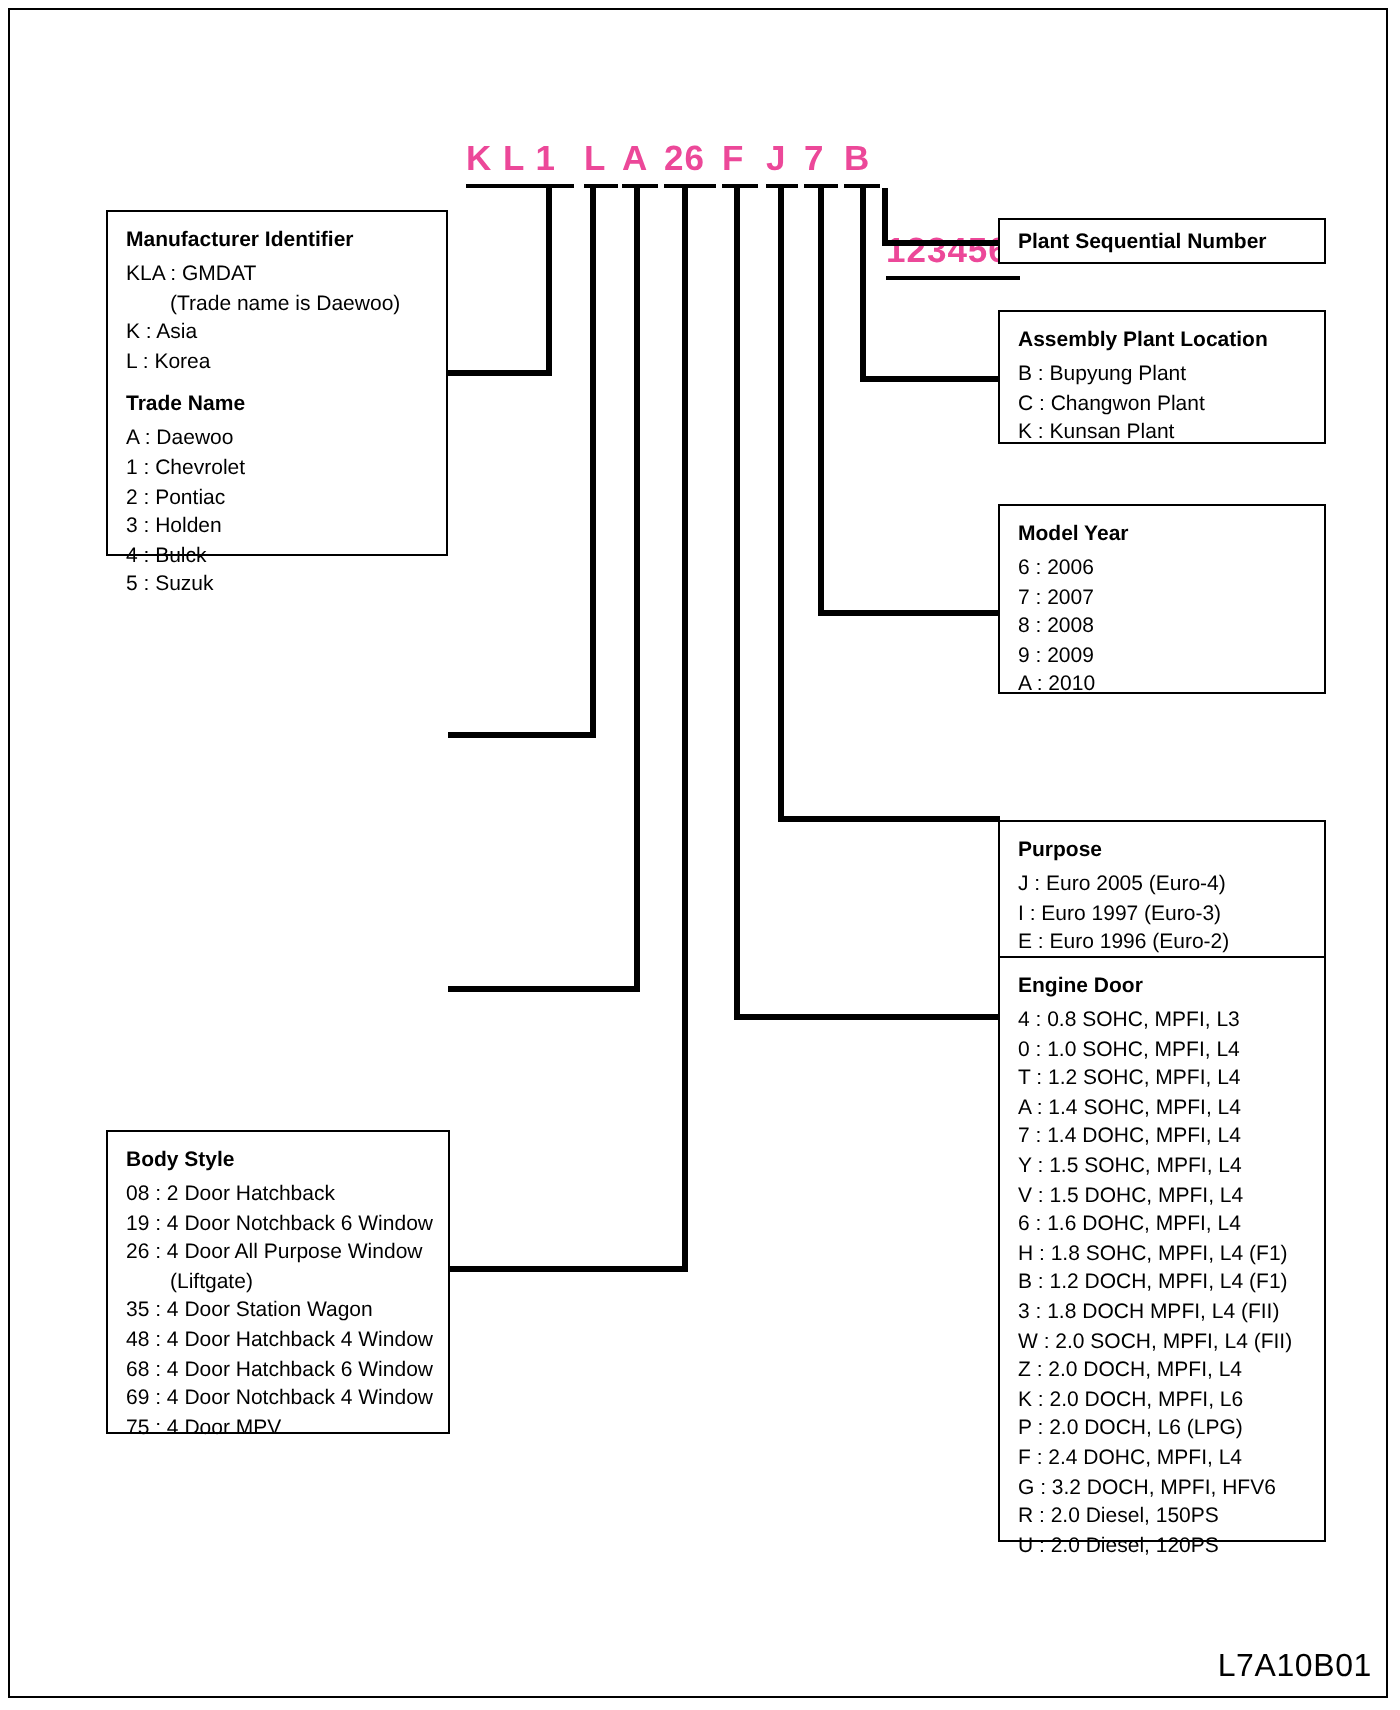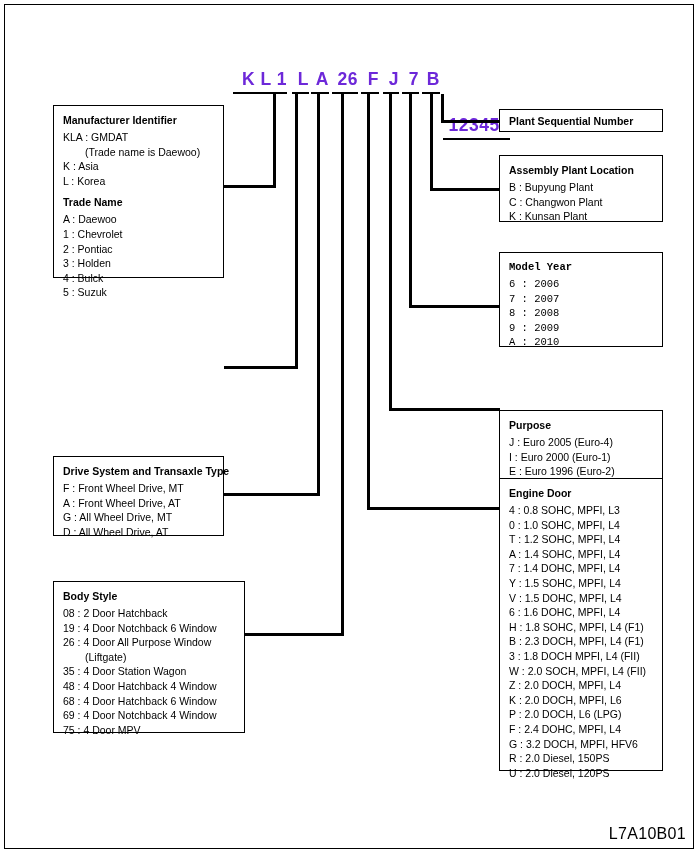--- a/index.html
+++ b/index.html
@@ -37,23 +37,23 @@
     width: 700px;
     height: 34px;
   }
   .vin-seg {
     position: absolute;
     top: 0;
     height: 26px;
     border-bottom: 2.5px solid #000;
     font-size: 17.5px;
     font-weight: bold;
-    color: #6d28d9;
+    color: #ec4899;
     letter-spacing: 0.5px;
-    text-align: right;
+    text-align: left;
     line-height: 22px;
     box-sizing: border-box;
     white-space: nowrap;
   }
 
   
   .box {
     position: absolute;
     border: 1px solid #000;
     background: #ffffff;
@@ -159,29 +159,22 @@
     <div class="box-title">Trade Name</div>
     <div class="box-row">A : Daewoo</div>
     <div class="box-row">1 : Chevrolet</div>
     <div class="box-row">2 : Pontiac</div>
     <div class="box-row">3 : Holden</div>
     <div class="box-row">4 : Bulck</div>
     <div class="box-row">5 : Suzuk</div>
   </div>
 
 
-  <div class="box" style="left:53px; top:456px; width:171px; height:80px;">
-    <div class="box-title">Drive System and Transaxle Type</div>
-    <div class="box-row">F : Front Wheel Drive, MT</div>
-    <div class="box-row">A : Front Wheel Drive, AT</div>
-    <div class="box-row">G : All Wheel Drive, MT</div>
-    <div class="box-row">D : All Wheel Drive, AT</div>
-  </div>
-
-  <div class="box" style="left:53px; top:581px; width:192px; height:152px;">
+
+  <div class="box" style="left:53px; top:565px; width:172px; height:152px;">
     <div class="box-title">Body Style</div>
     <div class="box-row">08 : 2 Door Hatchback</div>
     <div class="box-row">19 : 4 Door Notchback 6 Window</div>
     <div class="box-row">26 : 4 Door All Purpose Window</div>
     <div class="box-row indent">(Liftgate)</div>
     <div class="box-row">35 : 4 Door Station Wagon</div>
     <div class="box-row">48 : 4 Door Hatchback 4 Window</div>
     <div class="box-row">68 : 4 Door Hatchback 6 Window</div>
     <div class="box-row">69 : 4 Door Notchback 4 Window</div>
     <div class="box-row">75 : 4 Door MPV</div>
@@ -191,49 +184,49 @@
     <div class="box-title">Plant Sequential Number</div>
   </div>
 
   <div class="box" style="left:499px; top:155px; width:164px; height:67px;">
     <div class="box-title">Assembly Plant Location</div>
     <div class="box-row">B : Bupyung Plant</div>
     <div class="box-row">C : Changwon Plant</div>
     <div class="box-row">K : Kunsan Plant</div>
   </div>
 
-  <div class="box" style="left:499px; top:252px; width:164px; height:95px;font-family:Liberation Mono, monospace;">
+  <div class="box" style="left:499px; top:252px; width:164px; height:95px;">
     <div class="box-title">Model Year</div>
     <div class="box-row">6 : 2006</div>
     <div class="box-row">7 : 2007</div>
     <div class="box-row">8 : 2008</div>
     <div class="box-row">9 : 2009</div>
     <div class="box-row">A : 2010</div>
   </div>
 
   <div class="box" style="left:499px; top:371px; width:164px; height:80px;margin-top:39px;">
     <div class="box-title">Purpose</div>
     <div class="box-row">J : Euro 2005 (Euro-4)</div>
-    <div class="box-row">I : Euro 2000 (Euro-1)</div>
+    <div class="box-row">I : Euro 1997 (Euro-3)</div>
     <div class="box-row">E : Euro 1996 (Euro-2)</div>
     <div class="box-row">L : Leaded</div>
   </div>
 
   <div class="box" style="left:499px; top:478px; width:164px; height:293px;">
     <div class="box-title">Engine Door</div>
     <div class="box-row">4 : 0.8 SOHC, MPFI, L3</div>
     <div class="box-row">0 : 1.0 SOHC, MPFI, L4</div>
     <div class="box-row">T : 1.2 SOHC, MPFI, L4</div>
     <div class="box-row">A : 1.4 SOHC, MPFI, L4</div>
     <div class="box-row">7 : 1.4 DOHC, MPFI, L4</div>
     <div class="box-row">Y : 1.5 SOHC, MPFI, L4</div>
     <div class="box-row">V : 1.5 DOHC, MPFI, L4</div>
     <div class="box-row">6 : 1.6 DOHC, MPFI, L4</div>
     <div class="box-row">H : 1.8 SOHC, MPFI, L4 (F1)</div>
-    <div class="box-row">B : 2.3 DOCH, MPFI, L4 (F1)</div>
+    <div class="box-row">B : 1.2 DOCH, MPFI, L4 (F1)</div>
     <div class="box-row">3 : 1.8 DOCH MPFI, L4 (FII)</div>
     <div class="box-row">W : 2.0 SOCH, MPFI, L4 (FII)</div>
     <div class="box-row">Z : 2.0 DOCH, MPFI, L4</div>
     <div class="box-row">K : 2.0 DOCH, MPFI, L6</div>
     <div class="box-row">P : 2.0 DOCH, L6 (LPG)</div>
     <div class="box-row">F : 2.4 DOHC, MPFI, L4</div>
     <div class="box-row">G : 3.2 DOCH, MPFI, HFV6</div>
     <div class="box-row">R : 2.0 Diesel, 150PS</div>
     <div class="box-row">U : 2.0 Diesel, 120PS</div>
   </div>

